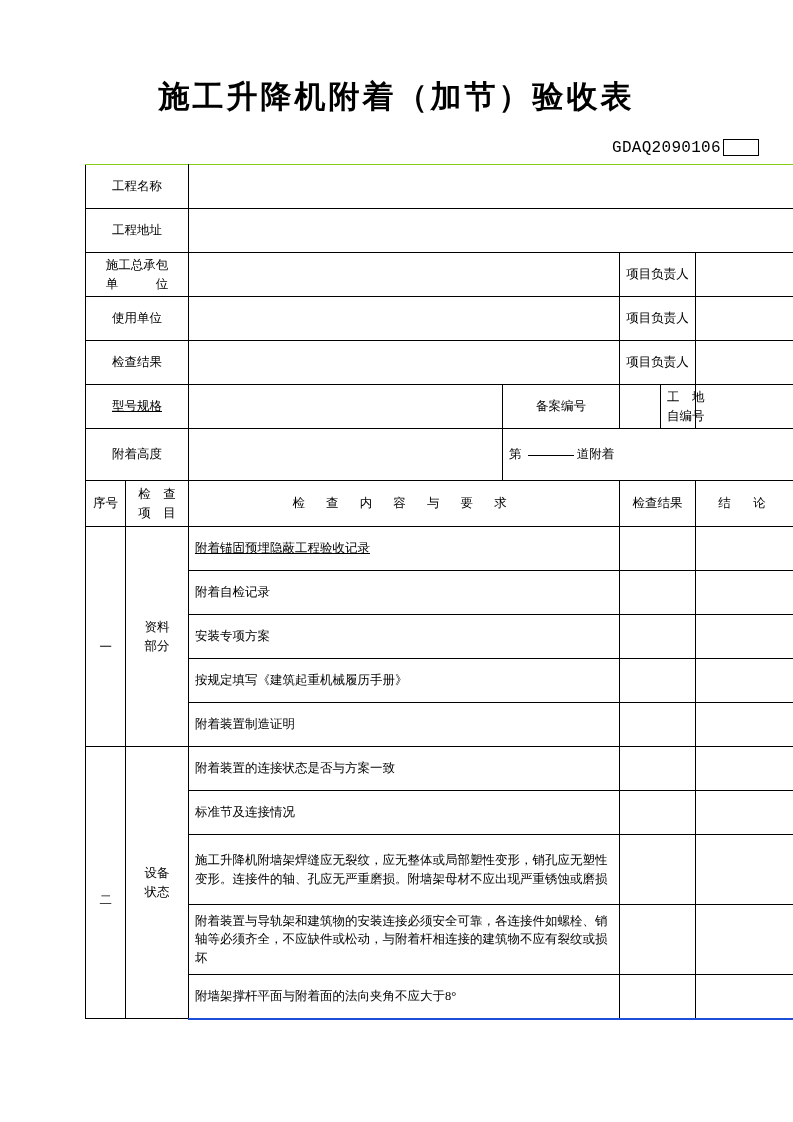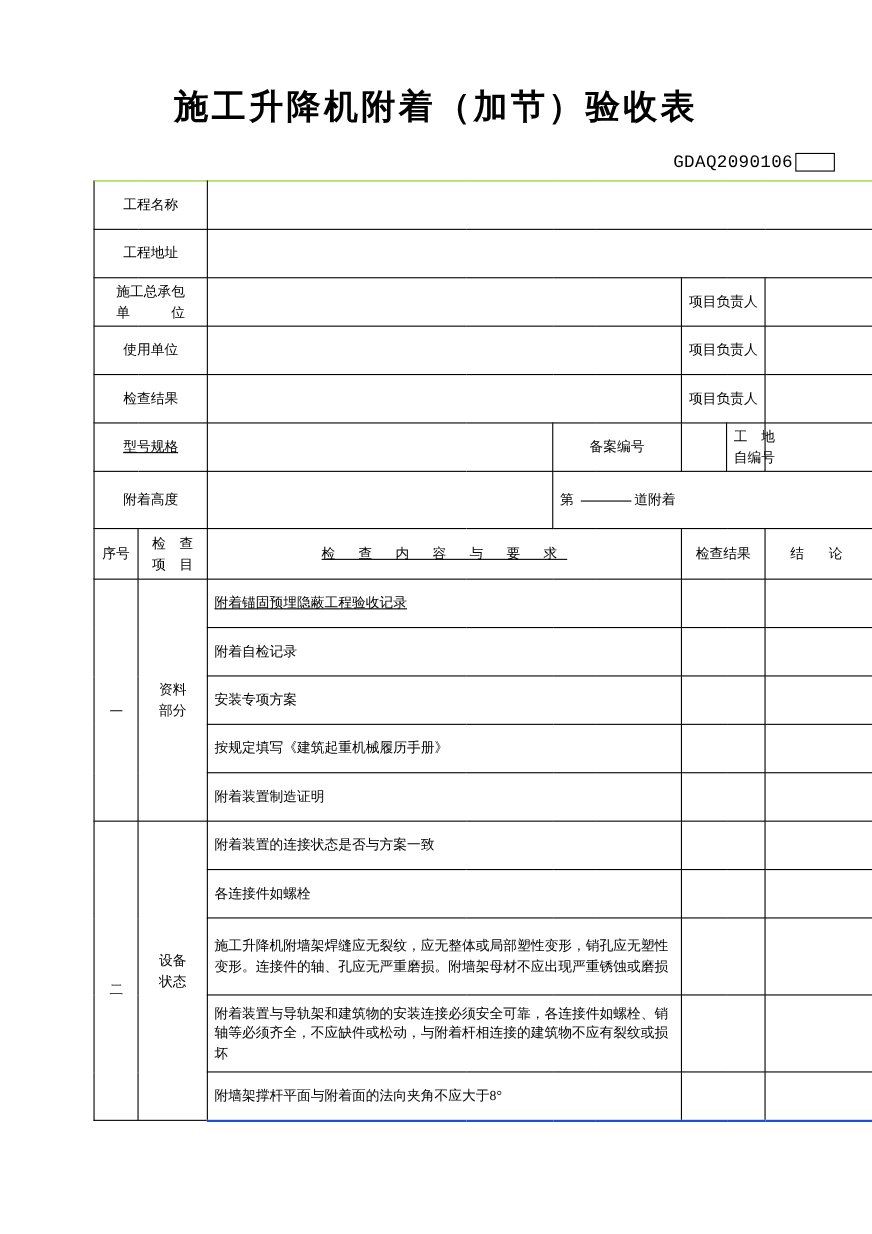--- a/index.html
+++ b/index.html
@@ -77,21 +77,21 @@
     line-height: 1.45;
     vertical-align: middle;
     box-sizing: border-box;
   }
   .form-table tr.thick-top > td { border-top: 1px solid #84cc16; }
   .form-table tr.thick-bot > td { border-bottom: 2px solid #1d4ed8; }
 
   .lbl { text-align: center; white-space: nowrap; }
   .ctr { text-align: center; }
   .lft { text-align: left; }
-  .spaced-title { letter-spacing: 9px; text-decoration: underline; }
+  .spaced-title { letter-spacing: 9px; }
   .spaced-small { letter-spacing: 5px; }
 
   .two-line { line-height: 1.35; }
 
   .vert-num {
     writing-mode: vertical-rl;
     text-orientation: upright;
     display: inline-block;
     line-height: 1;
   }
@@ -244,21 +244,21 @@
         </td>
         <td class="ctr two-line" rowspan="5">
           <div>设备</div>
           <div>状态</div>
         </td>
         <td class="lft" colspan="4" style="height:44px;">附着装置的连接状态是否与方案一致</td>
         <td colspan="2"></td>
         <td></td>
       </tr>
       <tr>
-        <td class="lft" colspan="4" style="height:44px;">各连接件如螺栓</td>
+        <td class="lft" colspan="4" style="height:44px;">标准节及连接情况</td>
         <td colspan="2"></td>
         <td></td>
       </tr>
       <tr>
         <td class="para" colspan="4" style="height:70px;">施工升降机附墙架焊缝应无裂纹，应无整体或局部塑性变形，销孔应无塑性变形。连接件的轴、孔应无严重磨损。附墙架母材不应出现严重锈蚀或磨损</td>
         <td colspan="2"></td>
         <td></td>
       </tr>
       <tr>
         <td class="para" colspan="4" style="height:70px;">附着装置与导轨架和建筑物的安装连接必须安全可靠，各连接件如螺栓、销轴等必须齐全，不应缺件或松动，与附着杆相连接的建筑物不应有裂纹或损坏</td>

